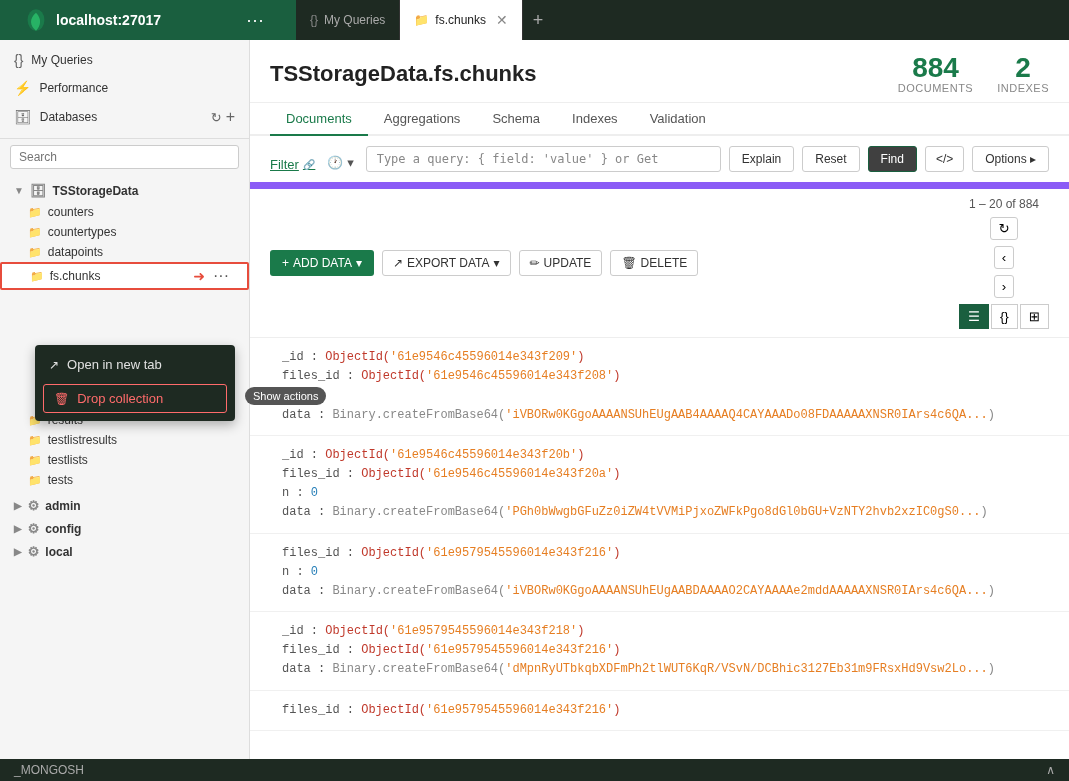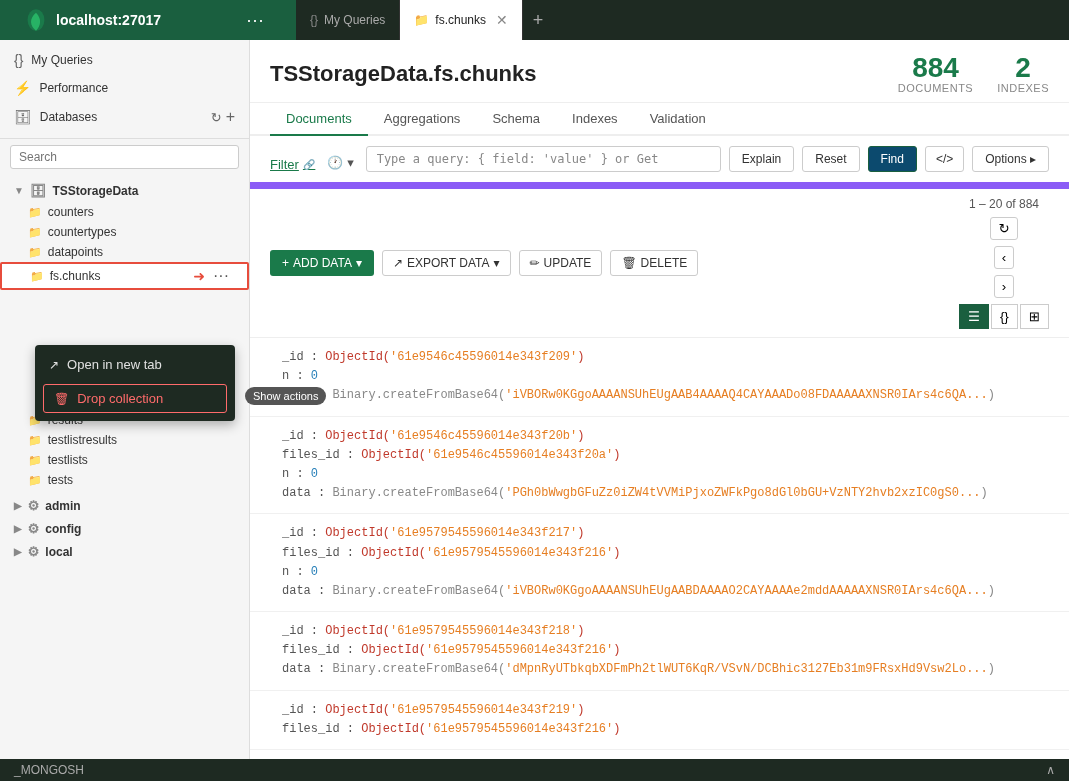--- a/index.html
+++ b/index.html
@@ -65,21 +65,21 @@
     .content-tabs { display: flex; gap: 0; padding: 0 20px; border-bottom: 2px solid #eee; }
     .content-tab { padding: 8px 16px; cursor: pointer; font-size: 13px; color: #555; border-bottom: 2px solid transparent; margin-bottom: -2px; }
     .content-tab.active { color: #1a7a4a; border-bottom-color: #1a7a4a; font-weight: 500; }
 
     .content-toolbar { display: flex; align-items: flex-end; gap: 8px; padding: 10px 20px; border-bottom: 7px solid #8b5cf6; }
     .toolbar-filter { display: flex; align-items: center; gap: 4px; color: #1a7a4a; font-size: 13px; cursor: pointer; }
     .toolbar-filter span { color: #1a7a4a; text-decoration: underline; }
     .filter-clock { color: #555; cursor: pointer; padding: 2px 4px; }
     .filter-input { flex: 1; padding: 5px 10px; border: 1px solid #ccc; border-radius: 3px; font-size: 12px; color: #888; font-family: monospace; }
     .btn { padding: 5px 12px; border: 1px solid #ccc; border-radius: 3px; background: #fff; cursor: pointer; font-size: 12px; color: #333; }
-    .btn-primary { background: #0c4a6e; color: #fff; border-color: #1a5f3f; }
+    .btn-primary { background: #404040; color: #fff; border-color: #1a5f3f; }
     .btn-code { padding: 5px 10px; }
 
     .data-toolbar { display: flex; align-items: center; gap: 8px; padding: 8px 20px; border-bottom: 1px solid #eee; }
     .btn-add { background: #1a7a4a; color: #fff; border: none; padding: 6px 12px; border-radius: 3px; cursor: pointer; font-size: 12px; display: flex; align-items: center; gap: 4px; }
     .btn-export { background: #fff; border: 1px solid #ccc; padding: 5px 10px; border-radius: 3px; cursor: pointer; font-size: 12px; display: flex; align-items: center; gap: 4px; color: #333; }
     .btn-update { background: #fff; border: 1px solid #ccc; padding: 5px 10px; border-radius: 3px; cursor: pointer; font-size: 12px; color: #333; display: flex; align-items: center; gap: 4px; }
     .btn-delete { background: #fff; border: 1px solid #ccc; padding: 5px 10px; border-radius: 3px; cursor: pointer; font-size: 12px; color: #333; display: flex; align-items: center; gap: 4px; }
     .pagination { display: flex; align-items: center; gap: 6px; margin-left: auto; color: #555; font-size: 12px; flex-direction: column; }
     .page-btn { background: none; border: 1px solid #ccc; padding: 3px 7px; border-radius: 3px; cursor: pointer; }
     .view-btns { display: flex; gap: 2px; }
@@ -302,46 +302,45 @@
           <button class="view-btn">{}</button>
           <button class="view-btn">⊞</button>
         </div>
       </div>
     </div>
 
     <div class="documents-list">
 
       <div class="doc-item">
         <span class="doc-field"><span class="field-key">_id</span><span class="field-colon"> : </span><span class="field-obj-id">ObjectId(<span class="field-string">'61e9546c45596014e343f209'</span>)</span></span>
+        <span class="doc-field"><span class="field-key">files_id</span><span class="field-colon"> : </span><span class="field-obj-id">ObjectId(<span class="field-string">'61e9546c45596014e343f208'</span>)</span></span>
         <span class="doc-field"><span class="field-key">n</span><span class="field-colon"> : </span><span class="field-number">0</span></span>
         <span class="doc-field"><span class="field-key">data</span><span class="field-colon"> : </span><span class="field-binary">Binary.createFromBase64(<span class="field-string">'iVBORw0KGgoAAAANSUhEUgAAB4AAAAQ4CAYAAADo08FDAAAAAXNSR0IArs4c6QA...</span>)</span></span>
       </div>
 
       <div class="doc-item">
         <span class="doc-field"><span class="field-key">_id</span><span class="field-colon"> : </span><span class="field-obj-id">ObjectId(<span class="field-string">'61e9546c45596014e343f20b'</span>)</span></span>
         <span class="doc-field"><span class="field-key">files_id</span><span class="field-colon"> : </span><span class="field-obj-id">ObjectId(<span class="field-string">'61e9546c45596014e343f20a'</span>)</span></span>
         <span class="doc-field"><span class="field-key">n</span><span class="field-colon"> : </span><span class="field-number">0</span></span>
         <span class="doc-field"><span class="field-key">data</span><span class="field-colon"> : </span><span class="field-binary">Binary.createFromBase64(<span class="field-string">'PGh0bWwgbGFuZz0iZW4tVVMiPjxoZWFkPgo8dGl0bGU+VzNTY2hvb2xzIC0gS0...</span>)</span></span>
       </div>
 
       <div class="doc-item">
-        <span class="doc-field"><span class="field-key">_id</span><span class="field-colon"> : </span><span class="field-obj-id">ObjectId(<span class="field-string">'61e9579545596014e343f217'</span>)</span></span>
         <span class="doc-field"><span class="field-key">files_id</span><span class="field-colon"> : </span><span class="field-obj-id">ObjectId(<span class="field-string">'61e9579545596014e343f216'</span>)</span></span>
         <span class="doc-field"><span class="field-key">n</span><span class="field-colon"> : </span><span class="field-number">0</span></span>
         <span class="doc-field"><span class="field-key">data</span><span class="field-colon"> : </span><span class="field-binary">Binary.createFromBase64(<span class="field-string">'iVBORw0KGgoAAAANSUhEUgAABDAAAAO2CAYAAAAe2mddAAAAAXNSR0IArs4c6QA...</span>)</span></span>
       </div>
 
       <div class="doc-item">
         <span class="doc-field"><span class="field-key">_id</span><span class="field-colon"> : </span><span class="field-obj-id">ObjectId(<span class="field-string">'61e9579545596014e343f218'</span>)</span></span>
         <span class="doc-field"><span class="field-key">files_id</span><span class="field-colon"> : </span><span class="field-obj-id">ObjectId(<span class="field-string">'61e9579545596014e343f216'</span>)</span></span>
         <span class="doc-field"><span class="field-key">data</span><span class="field-colon"> : </span><span class="field-binary">Binary.createFromBase64(<span class="field-string">'dMpnRyUTbkqbXDFmPh2tlWUT6KqR/VSvN/DCBhic3127Eb31m9FRsxHd9Vsw2Lo...</span>)</span></span>
       </div>
 
       <div class="doc-item">
-        <span class="doc-field"><span class="field-key">_id</span><span class="field-colon"> : </span><span class="field-obj-id">ObjectId(<span class="field-string">'61e9579545596014e343f219'</span>)</span></span>
         <span class="doc-field"><span class="field-key">files_id</span><span class="field-colon"> : </span><span class="field-obj-id">ObjectId(<span class="field-string">'61e9579545596014e343f216'</span>)</span></span>
       </div>
     </div>
   </div>
 </div>
 
 <div class="bottom-bar">
   <span>_MONGOSH</span>
   <span class="bottom-chevron">∧</span>
 </div>

